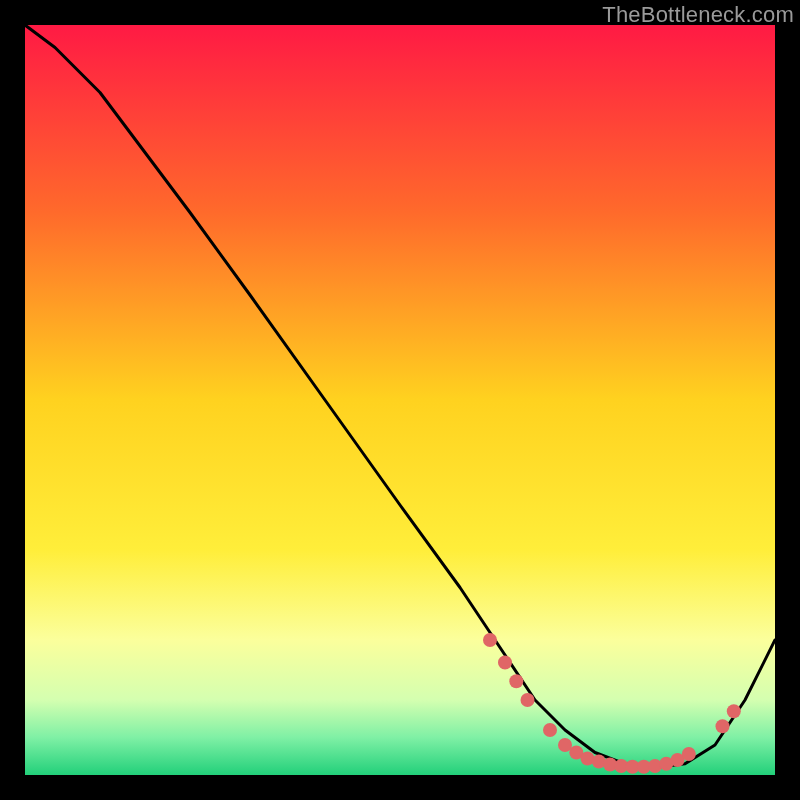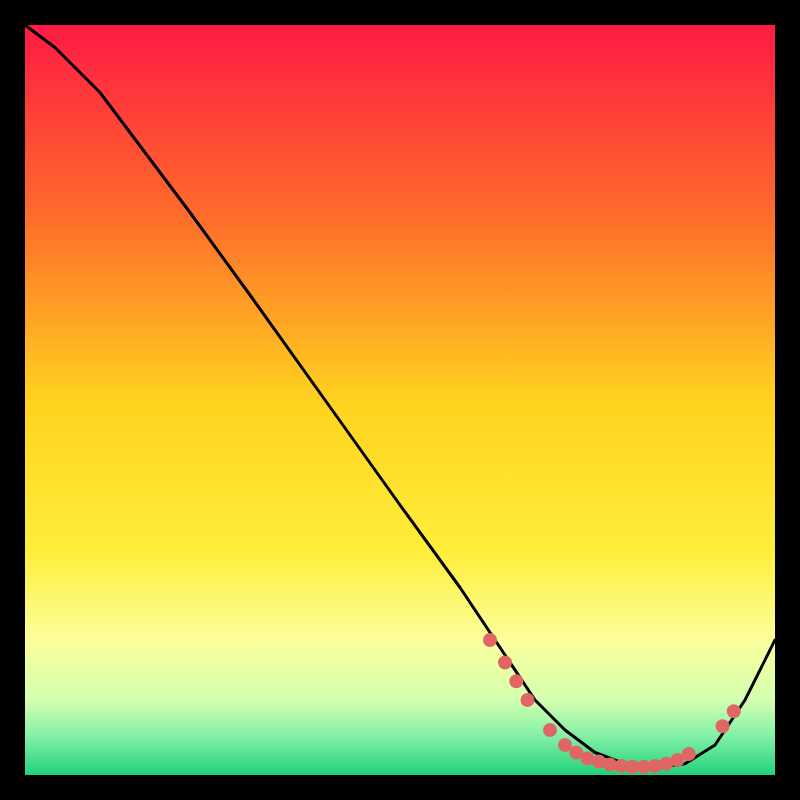--- a/index.html
+++ b/index.html
@@ -69,13 +69,14 @@
         <circle cx="607.5" cy="741.8" r="7" fill="#e06666"></circle>
         <circle cx="618.8" cy="741.8" r="7" fill="#e06666"></circle>
         <circle cx="630.0" cy="741.0" r="7" fill="#e06666"></circle>
         <circle cx="641.3" cy="738.8" r="7" fill="#e06666"></circle>
         <circle cx="652.5" cy="735.0" r="7" fill="#e06666"></circle>
         <circle cx="663.8" cy="729.0" r="7" fill="#e06666"></circle>
         <circle cx="697.5" cy="701.3" r="7" fill="#e06666"></circle>
         <circle cx="708.8" cy="686.3" r="7" fill="#e06666"></circle>
       </svg>
   </div>
+  <div class="watermark">TheBottleneck.com</div>
 </div>
 
 </body></html>

